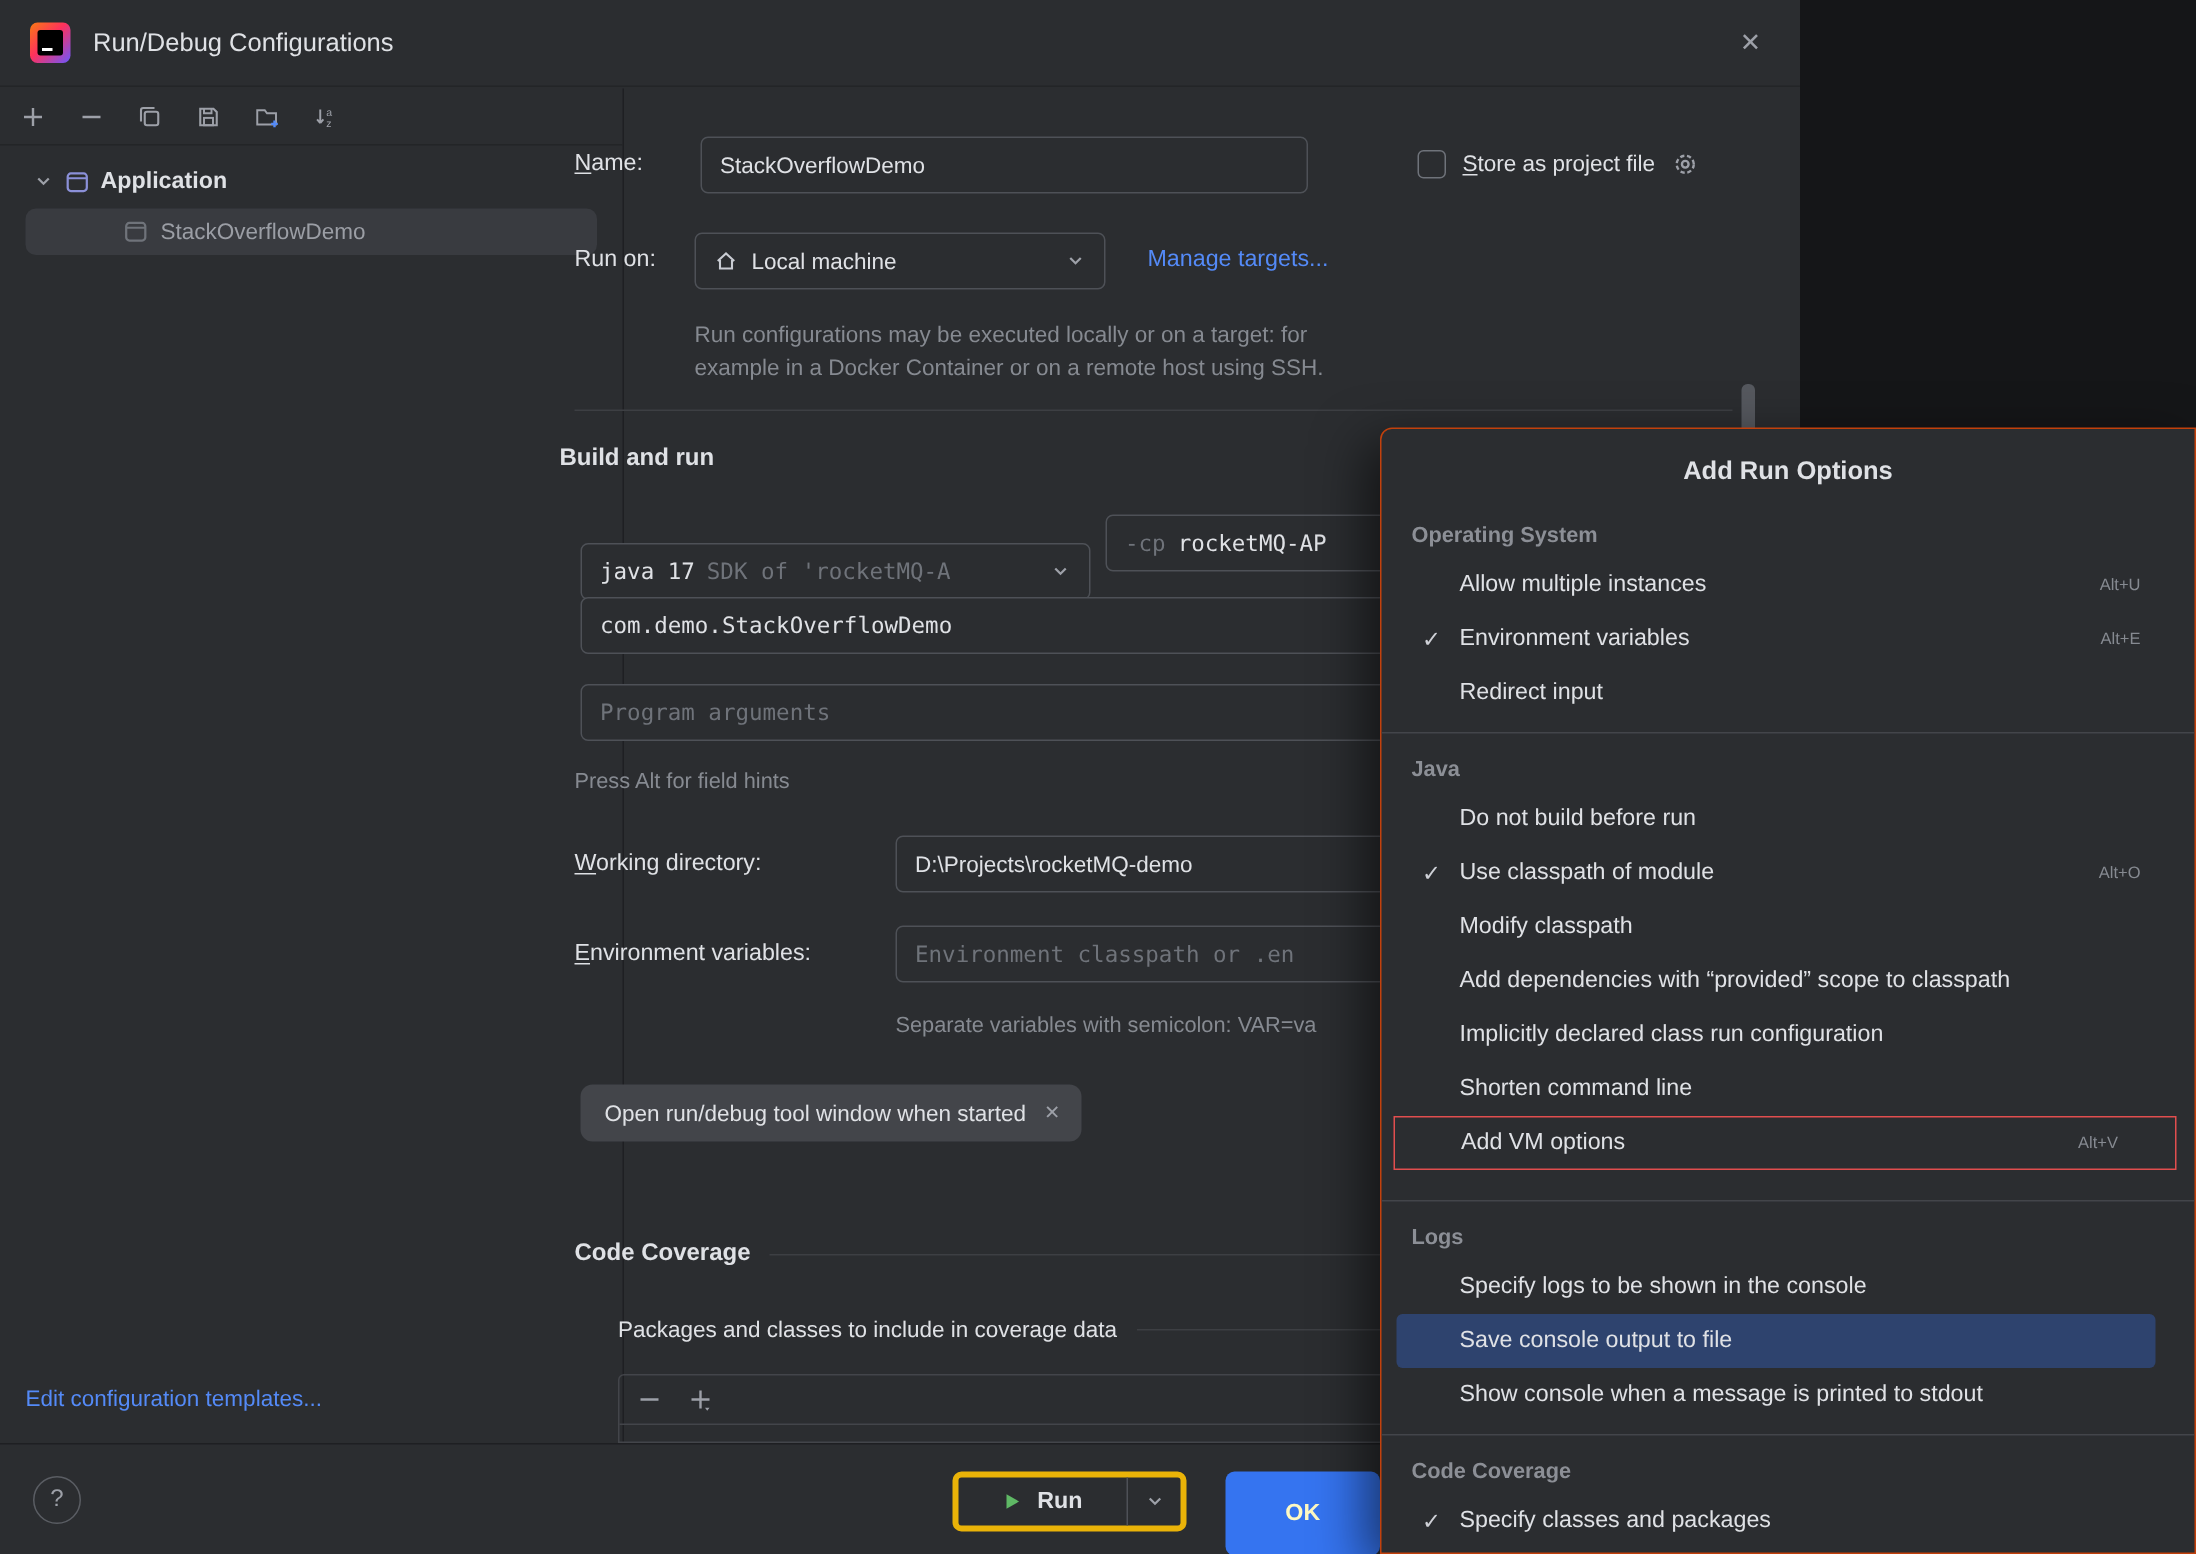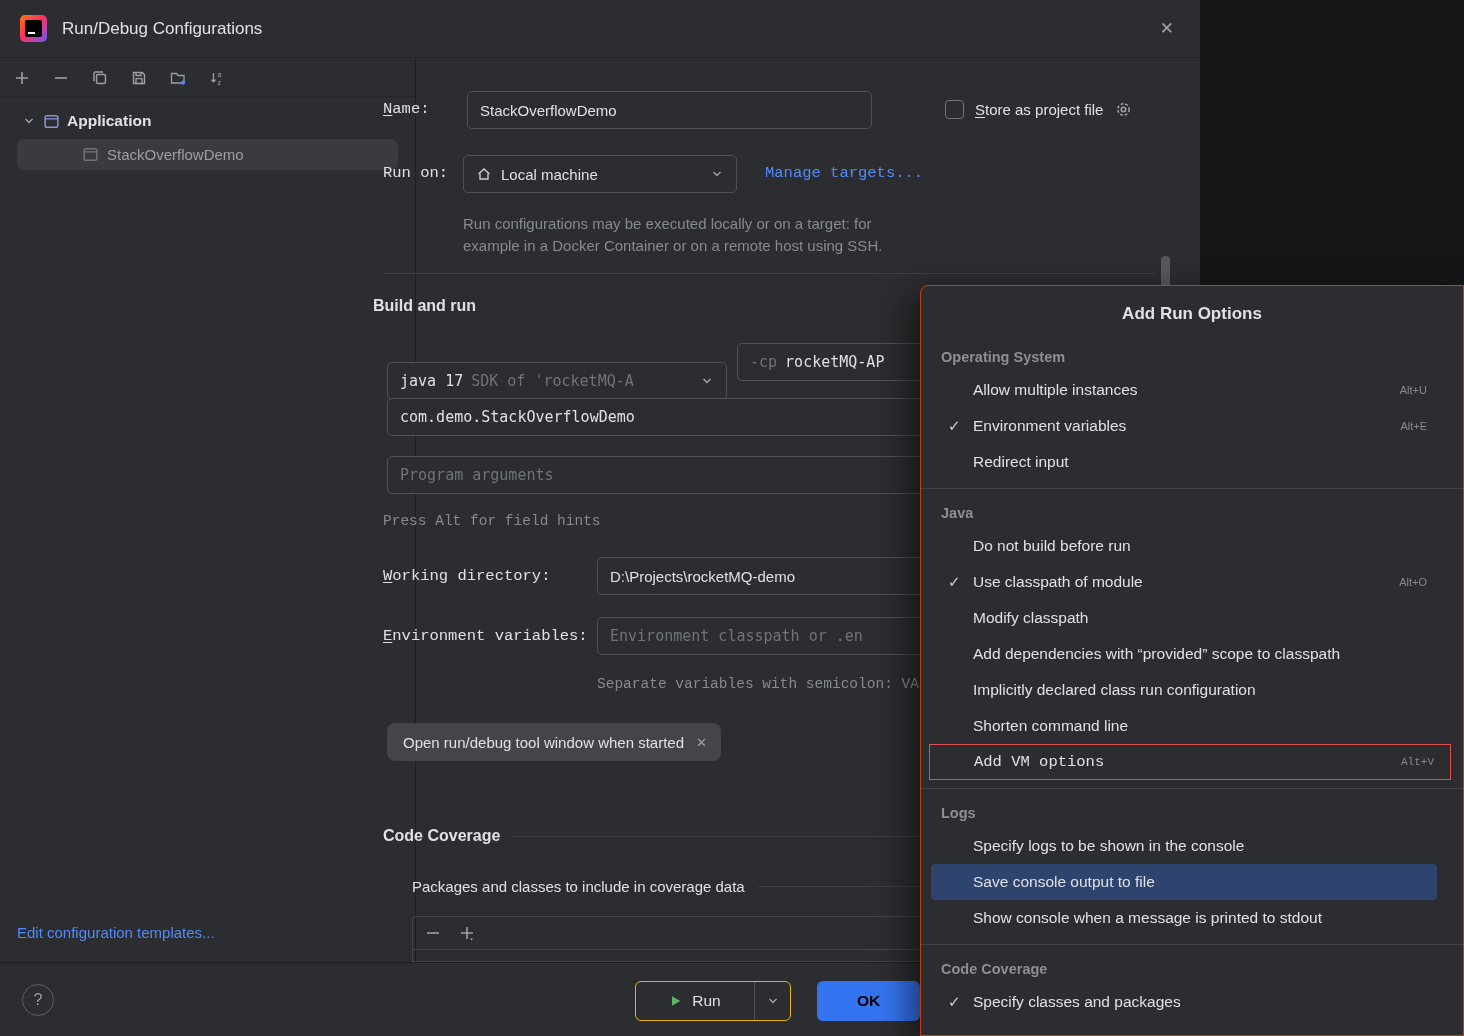--- a/index.html
+++ b/index.html
@@ -32,29 +32,29 @@
   .tree { padding-top:10px; }
   .tree-group { display:flex; align-items:center; gap:7px; padding:5px 10px 5px 22px; font-weight:700; font-size:15.5px; }
   .tree-item { margin:4px 17px 0 17px; height:31px; background:#393b40; border-radius:7px;
     display:flex; align-items:center; gap:8px; padding-left:65px; color:#9b9ea5; font-size:15px; }
   .edit-templates { position:absolute; left:17px; top:924px; color:#548af7; font-size:15px; cursor:default; }
 
   
   .footer { position:absolute; left:0; top:962px; width:1200px; height:74px; border-top:1px solid #1e1f22; background:#2b2d30; }
   .help-btn { position:absolute; left:22px; top:984px; width:32px; height:32px; border:1px solid #5a5d63; border-radius:50%;
     color:#9da0a8; display:flex; align-items:center; justify-content:center; font-size:16px; }
-  .run-btn { position:absolute; left:635px; top:981px; width:156px; height:40px; border:1px solid #eab308; border-radius:6px;
-    display:flex; align-items:center; }
+  .run-btn { position:absolute; left:635px; top:981px; width:156px; height:40px; border:4px solid #eab308; border-radius:6px;
+    display:flex; align-items:center;font-weight:bold; }
   .run-main { flex:1; display:flex; align-items:center; justify-content:center; gap:9px; font-size:15.5px; }
   .run-split { width:36px; align-self:stretch; border-left:1px solid #4e5157; display:flex; align-items:center; justify-content:center; }
-  .ok-btn { position:absolute; left:817px; top:981px; width:103px; height:40px; background:#3574f0; border-radius:6px;
-    color:#000000; font-weight:700; font-size:15.5px; display:flex; align-items:center; justify-content:center; }
-
-  
-  .lbl { position:absolute; color:#dfe1e5; font-size:15.5px;font-family:Liberation Mono, monospace; }
+  .ok-btn { position:absolute; left:817px; top:981px; width:103px; height:56px; background:#3574f0; border-radius:6px;
+    color:#fef9c3; font-weight:700; font-size:15.5px; display:flex; align-items:center; justify-content:center; }
+
+  
+  .lbl { position:absolute; color:#dfe1e5; font-size:15.5px; }
   .hint { color:#868a91; }
   .field { position:absolute; height:38px; border:1px solid #4e5157; border-radius:5px; background:#2b2d30;
     display:flex; align-items:center; padding:0 12px; font-size:15px; overflow:hidden; white-space:nowrap; }
   .mono { font-family:"DejaVu Sans Mono","Liberation Mono",monospace; }
   .placeholder { color:#6f737a; }
   .combo-arrow { margin-left:auto; flex:0 0 auto; }
   .link { color:#548af7; cursor:default; }
   u { text-underline-offset:2px; }
 
   .name-field   { left:467px; top:91px;  width:405px; }
@@ -93,21 +93,21 @@
   .menu-header { height:30px; display:flex; align-items:center; padding-left:20px;
     color:#8c8f96; font-weight:700; font-size:14.5px; }
   .menu-sep { height:18px; position:relative; }
   .menu-sep::after { content:""; position:absolute; left:0; right:0; top:8px; height:1px; background:#43454a; }
   .mi { height:36px; display:flex; align-items:center; position:relative;
     padding-left:52px; padding-right:36px; font-size:15.5px; color:#dfe1e5; }
   .mi .check { position:absolute; left:27px; width:20px; color:#ced0d6; font-size:15px; }
   .mi .shortcut { margin-left:auto; color:#868a91; font-size:11px; padding-left:20px; }
   .mi.selected { background:#2e436e; margin:0 26px 0 10px; border-radius:4px; padding-left:42px; padding-right:10px; }
   .mi.selected .check { left:17px; }
-  .mi.vm-red { border:1px solid #e14e4e; margin:0 12px 0 8px; padding-left:44px; padding-right:16px;font-family:Liberation Mono, monospace; }
+  .mi.vm-red { border:1px solid #e14e4e; margin:0 12px 12px 8px; padding-left:44px; padding-right:38px; }
   .mi.vm-red .check { left:19px; }
 </style>
 </head>
 <body>
 
 <div class="dialog">
 
   <div class="titlebar">
     <div class="logo"></div>
     <div class="win-title">Run/Debug Configurations</div>

